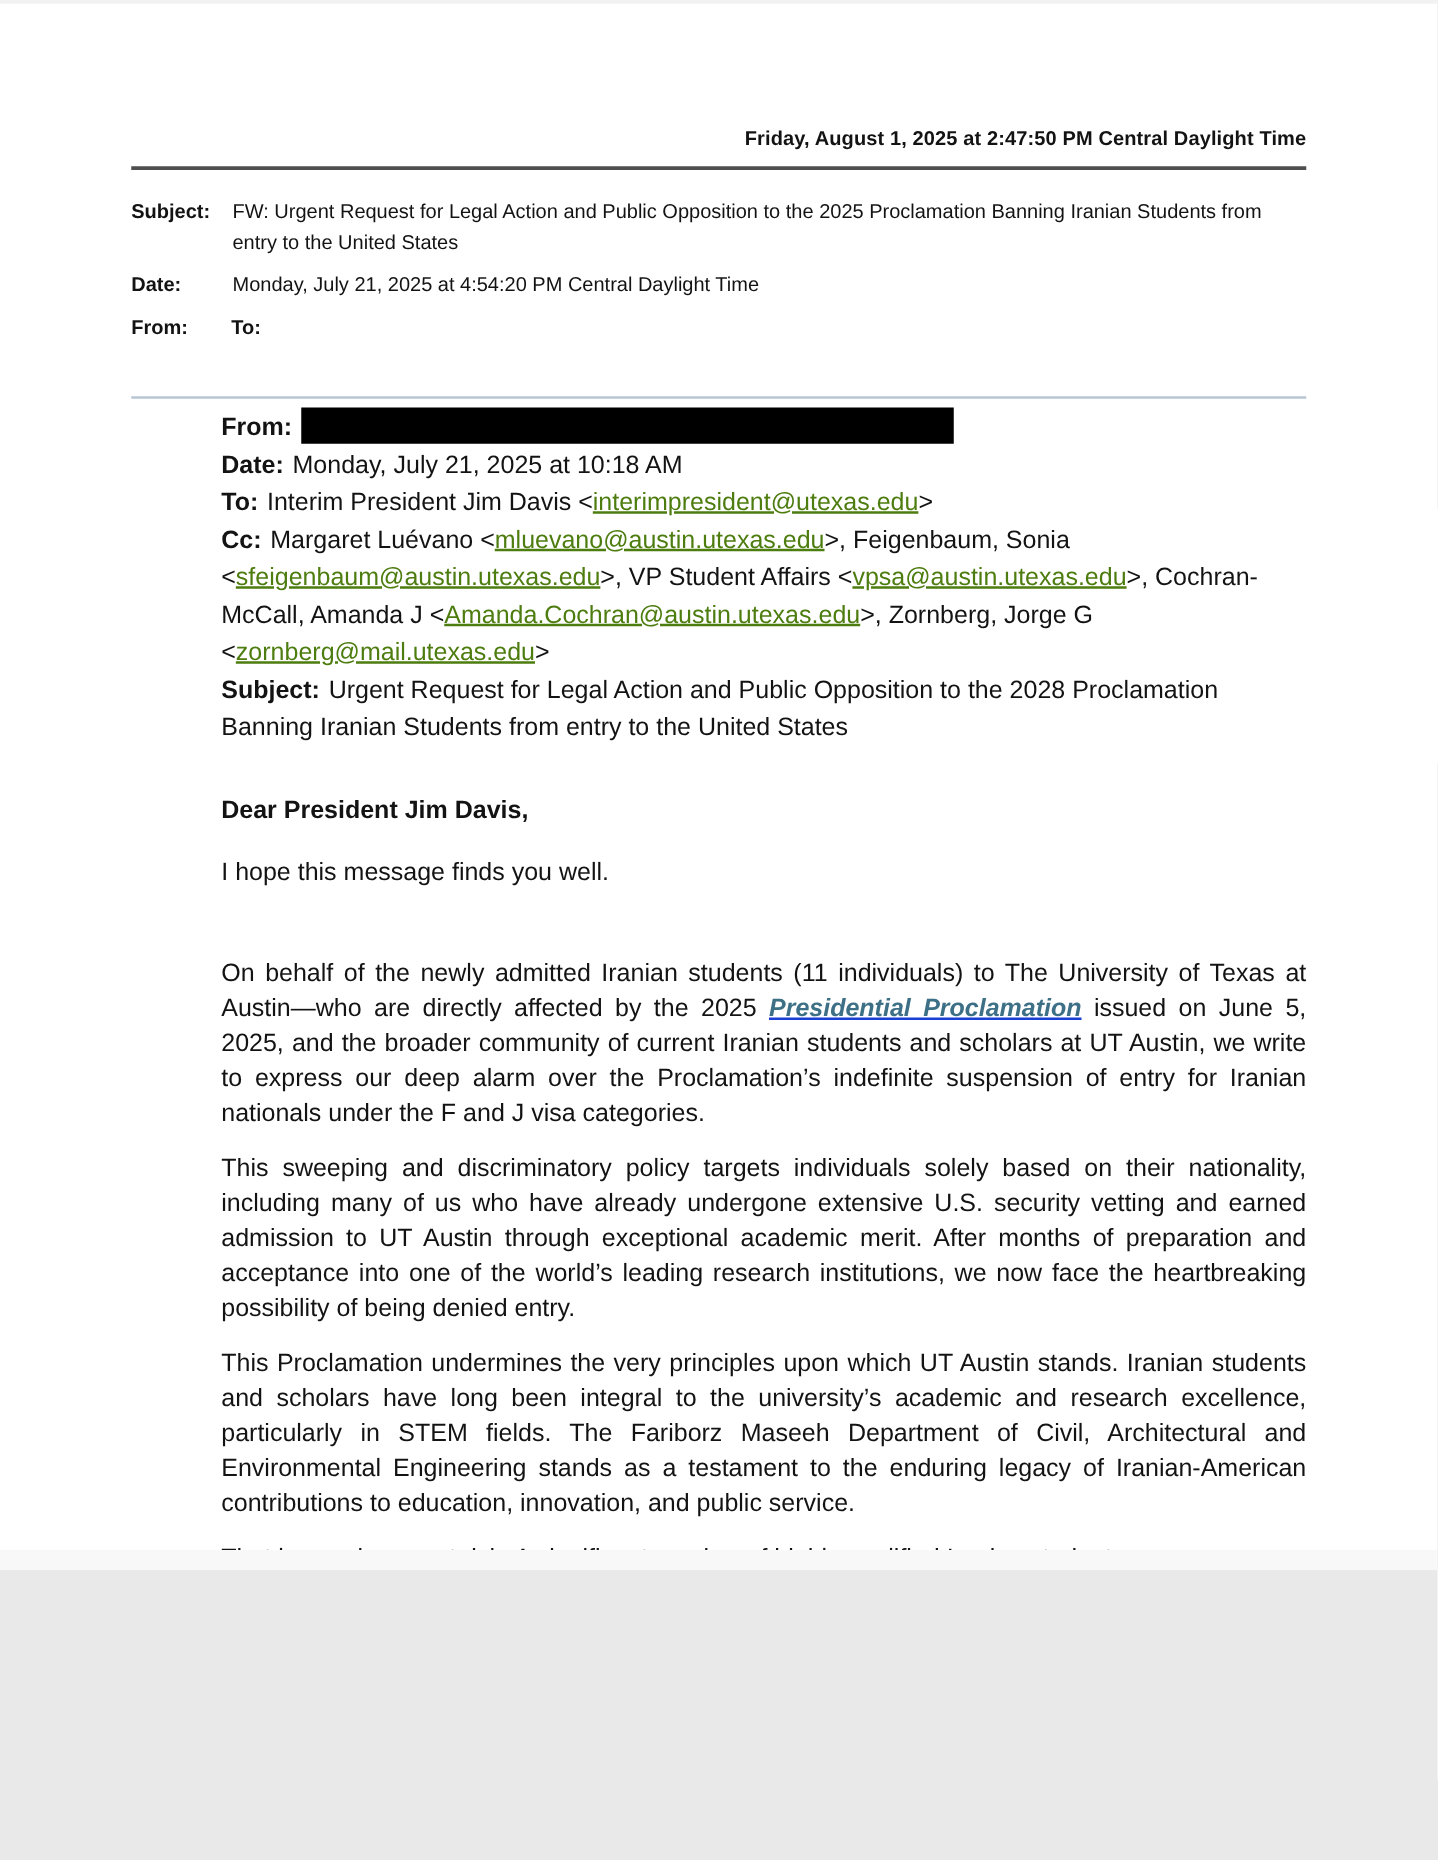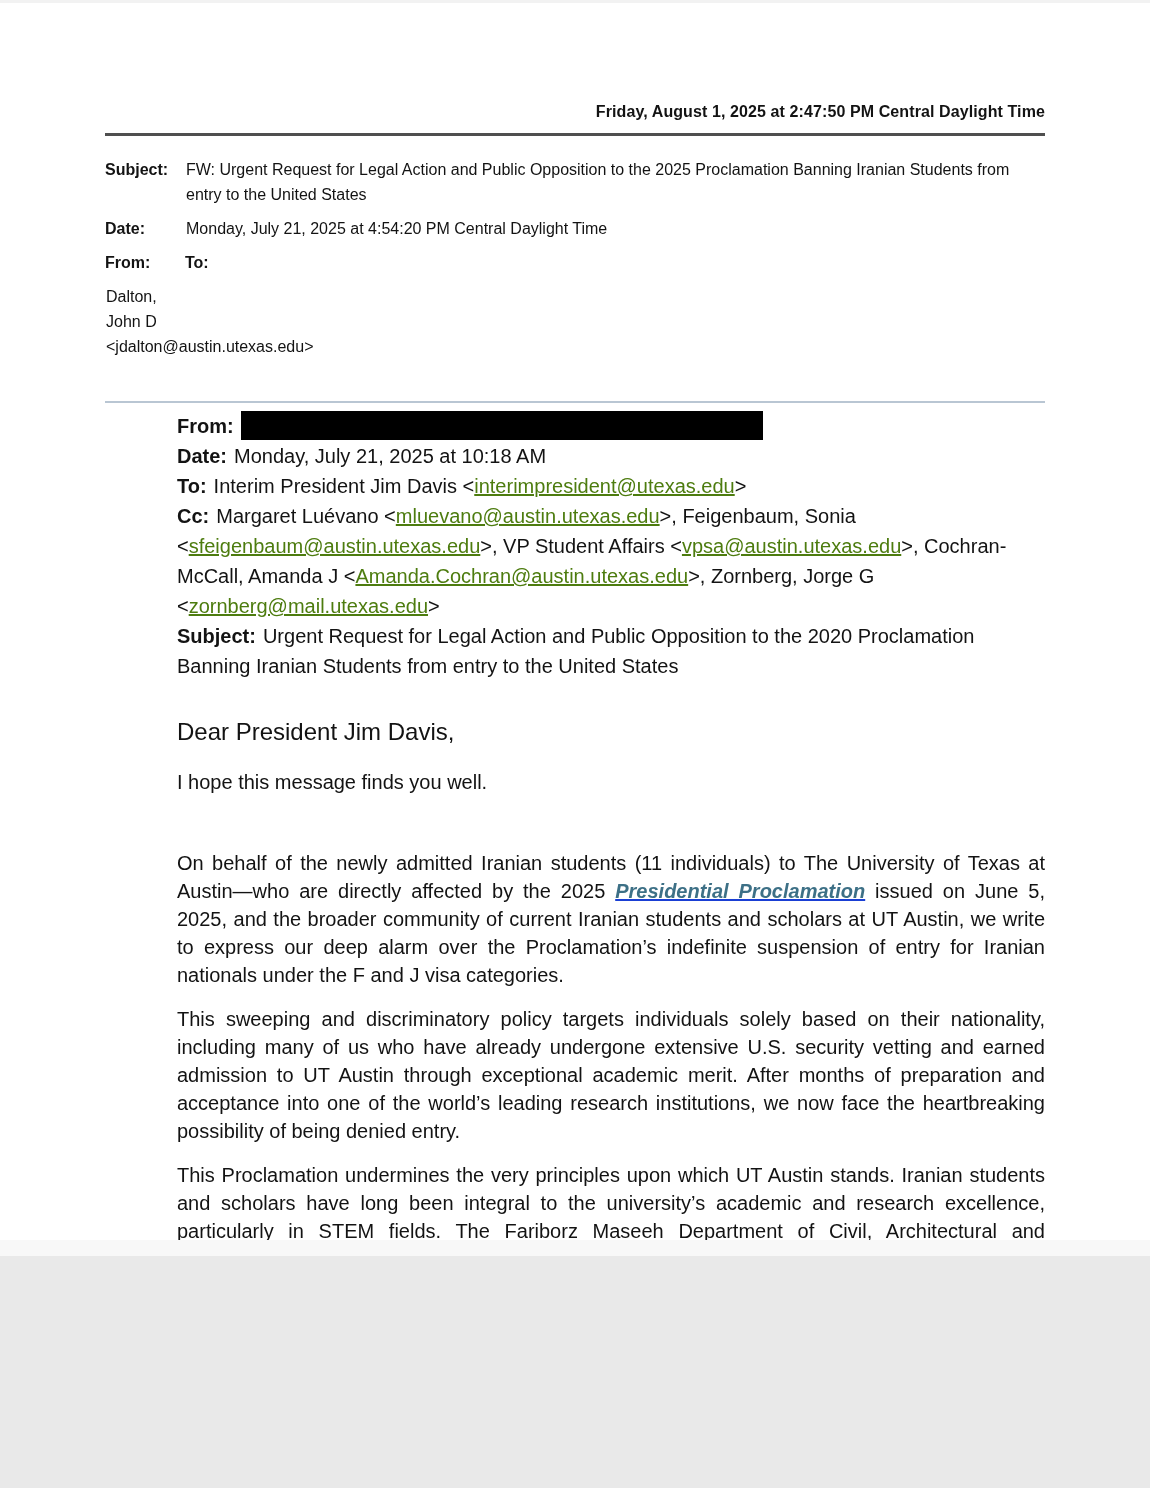--- a/index.html
+++ b/index.html
@@ -57,21 +57,21 @@
     cursor:pointer;
     text-align:center;
   }
   a.proclamation {
     color:#3d7086;
     font-weight:bold;
     font-style:italic;
     text-decoration-color:#1a3fd4;
   }
 
-  .greeting { margin-top:36px; font-size:24px; font-weight:normal; }
+  .greeting { margin-top:36px; font-size:20px; font-weight:bold; }
   .intro    { margin-top:20px; font-size:20px; }
 
   .bodytext p {
     font-size:20px;
     line-height:28px;
     text-align:justify;
     margin-top:16px;
   }
   .bodytext p.first { margin-top:52px; }
   .bodytext p.last  { text-align:left; }
@@ -98,32 +98,31 @@
     <div class="meta">
       <div class="lbl">Subject:</div>
       <div class="val">FW: Urgent Request for Legal Action and Public Opposition to the 2025 Proclamation Banning Iranian Students from entry to the United States</div>
 
       <div class="lbl">Date:</div>
       <div class="val">Monday, July 21, 2025 at 4:54:20 PM Central Daylight Time</div>
 
       <div class="lbl">From:</div>
 
       <div class="lbl">To:</div>
-      <div class="val">Dalton, John D &lt;jdalton@austin.utexas.edu&gt;</div>
     </div>
 
 
     <div class="light-rule"></div>
 
     <div class="fwd">
       <p><span class="lbl">From:</span><span class="redaction"></span></p>
       <p><span class="lbl">Date:</span><span>Monday, July 21, 2025 at 10:18 AM</span></p>
       <p><span class="lbl">To:</span><span><span>Interim President Jim Davis &lt;</span><a href="#" class="mail-link">interimpresident@utexas.edu</a><span>&gt;</span></span></p>
       <p><span class="lbl">Cc:</span><span><span>Margaret Luévano &lt;</span><a href="#" class="mail-link">mluevano@austin.utexas.edu</a><span>&gt;, Feigenbaum, Sonia &lt;</span><a href="#" class="mail-link">sfeigenbaum@austin.utexas.edu</a><span>&gt;, VP Student Affairs &lt;</span><a href="#" class="mail-link">vpsa@austin.utexas.edu</a><span>&gt;, Cochran-McCall, Amanda J &lt;</span><a href="#" class="mail-link">Amanda.Cochran@austin.utexas.edu</a><span>&gt;, Zornberg, Jorge G &lt;</span><a href="#" class="mail-link">zornberg@mail.utexas.edu</a><span>&gt;</span></span></p>
-      <p><span class="lbl">Subject:</span><span>Urgent Request for Legal Action and Public Opposition to the 2020 Proclamation Banning Iranian Students from entry to the United States</span></p>
+      <p><span class="lbl">Subject:</span><span>Urgent Request for Legal Action and Public Opposition to the 2028 Proclamation Banning Iranian Students from entry to the United States</span></p>
     </div>
 
     <div class="fwd bodytext">
       <div class="greeting">Dear President Jim Davis,</div>
       <div class="intro">I hope this message finds you well.</div>
 
       <p class="first"><span>On behalf of the newly admitted Iranian students (11 individuals) to The University of Texas at Austin—who are directly affected by the 2025 </span><a href="#" class="mail-link proclamation">Presidential Proclamation</a><span> issued on June 5, 2025, and the broader community of current Iranian students and scholars at UT Austin, we write to express our deep alarm over the Proclamation’s indefinite suspension of entry for Iranian nationals under the F and J visa categories.</span></p>
       <p>This sweeping and discriminatory policy targets individuals solely based on their nationality, including many of us who have already undergone extensive U.S. security vetting and earned admission to UT Austin through exceptional academic merit. After months of preparation and acceptance into one of the world’s leading research institutions, we now face the heartbreaking possibility of being denied entry.</p>
       <p>This Proclamation undermines the very principles upon which UT Austin stands. Iranian students and scholars have long been integral to the university’s academic and research excellence, particularly in STEM fields. The Fariborz Maseeh Department of Civil, Architectural and Environmental Engineering stands as a testament to the enduring legacy of Iranian-American contributions to education, innovation, and public service.</p>
       <p class="last">That legacy is now at risk. A significant number of highly qualified Iranian students—</p>

